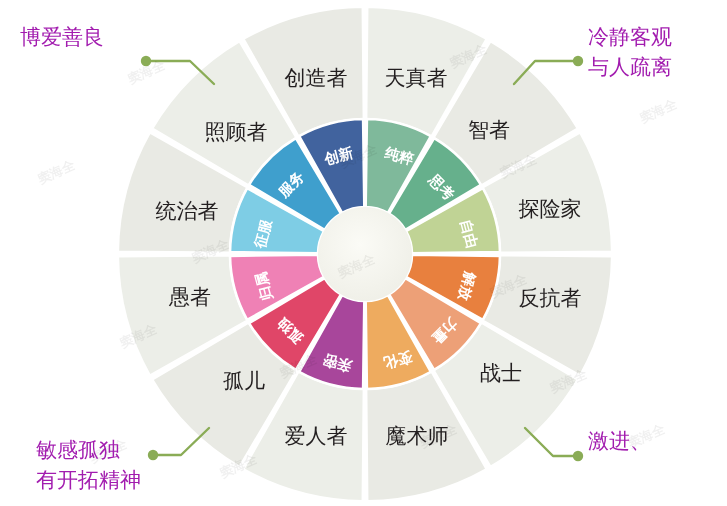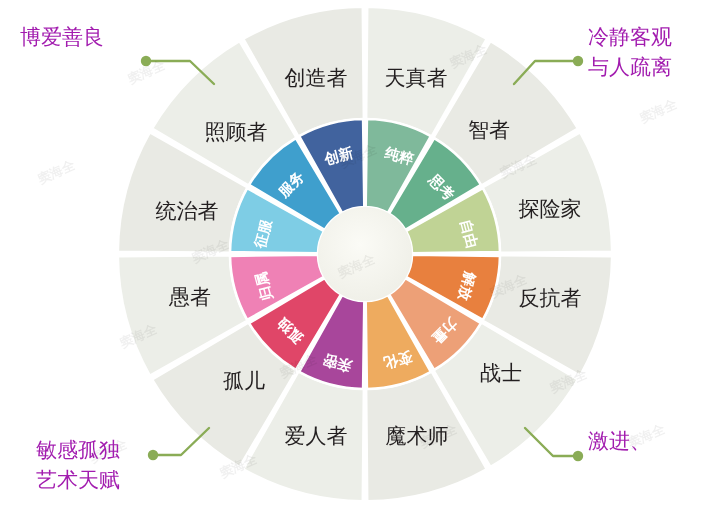--- a/index.html
+++ b/index.html
@@ -170,20 +170,20 @@
   <div id="callout-texts">
       <div class="callout-text" style="left: 20px; top: 24px; text-align: left;">
         <div>博爱善良</div>
       </div>
       <div class="callout-text" style="left: 588px; top: 24px; text-align: center;">
         <div>冷静客观</div>
         <div>与人疏离</div>
       </div>
       <div class="callout-text" style="left: 36px; top: 428px; text-align: left; margin-top: 9px;">
         <div>敏感孤独</div>
-        <div>艺术天赋</div>
+        <div>有开拓精神</div>
       </div>
       <div class="callout-text" style="left: 588px; top: 428px; text-align: right;">
         <div>激进、</div>
       </div>
     </div>
 
 </div>
 
 </body></html>

